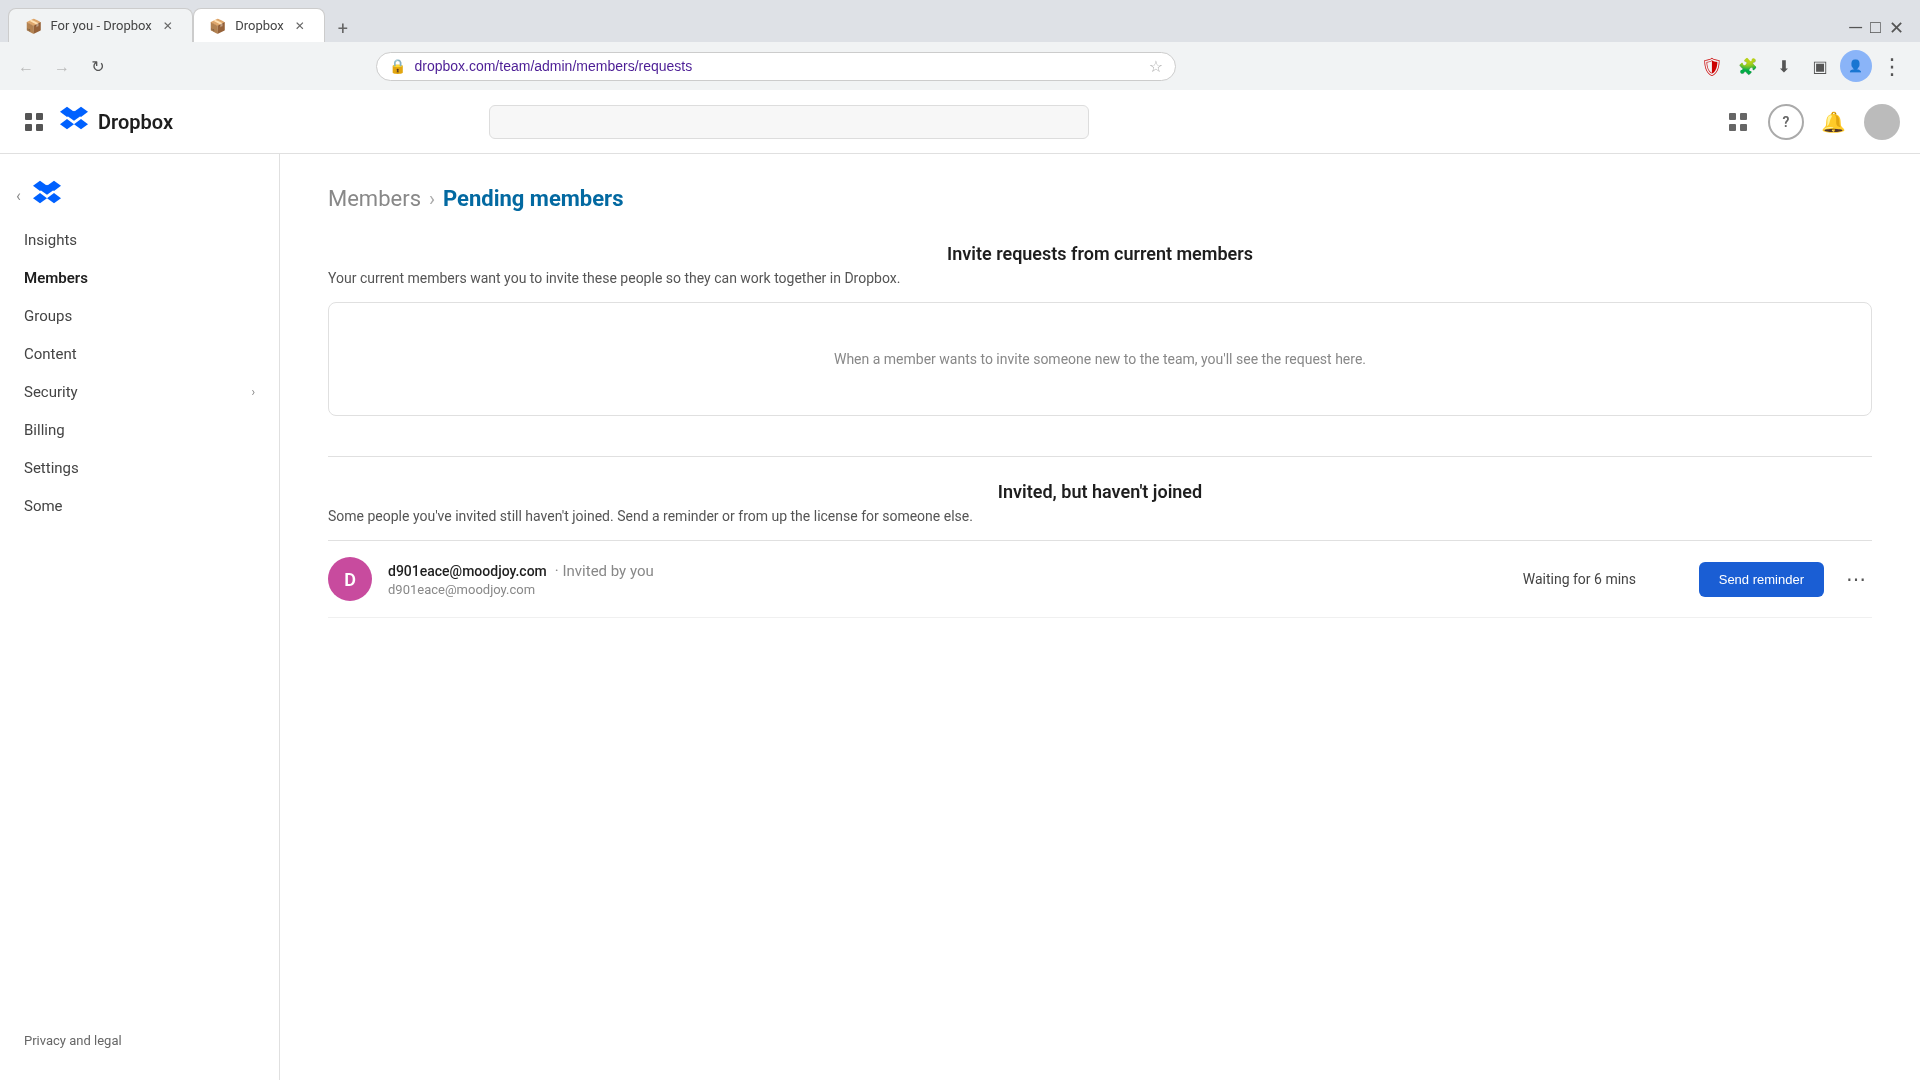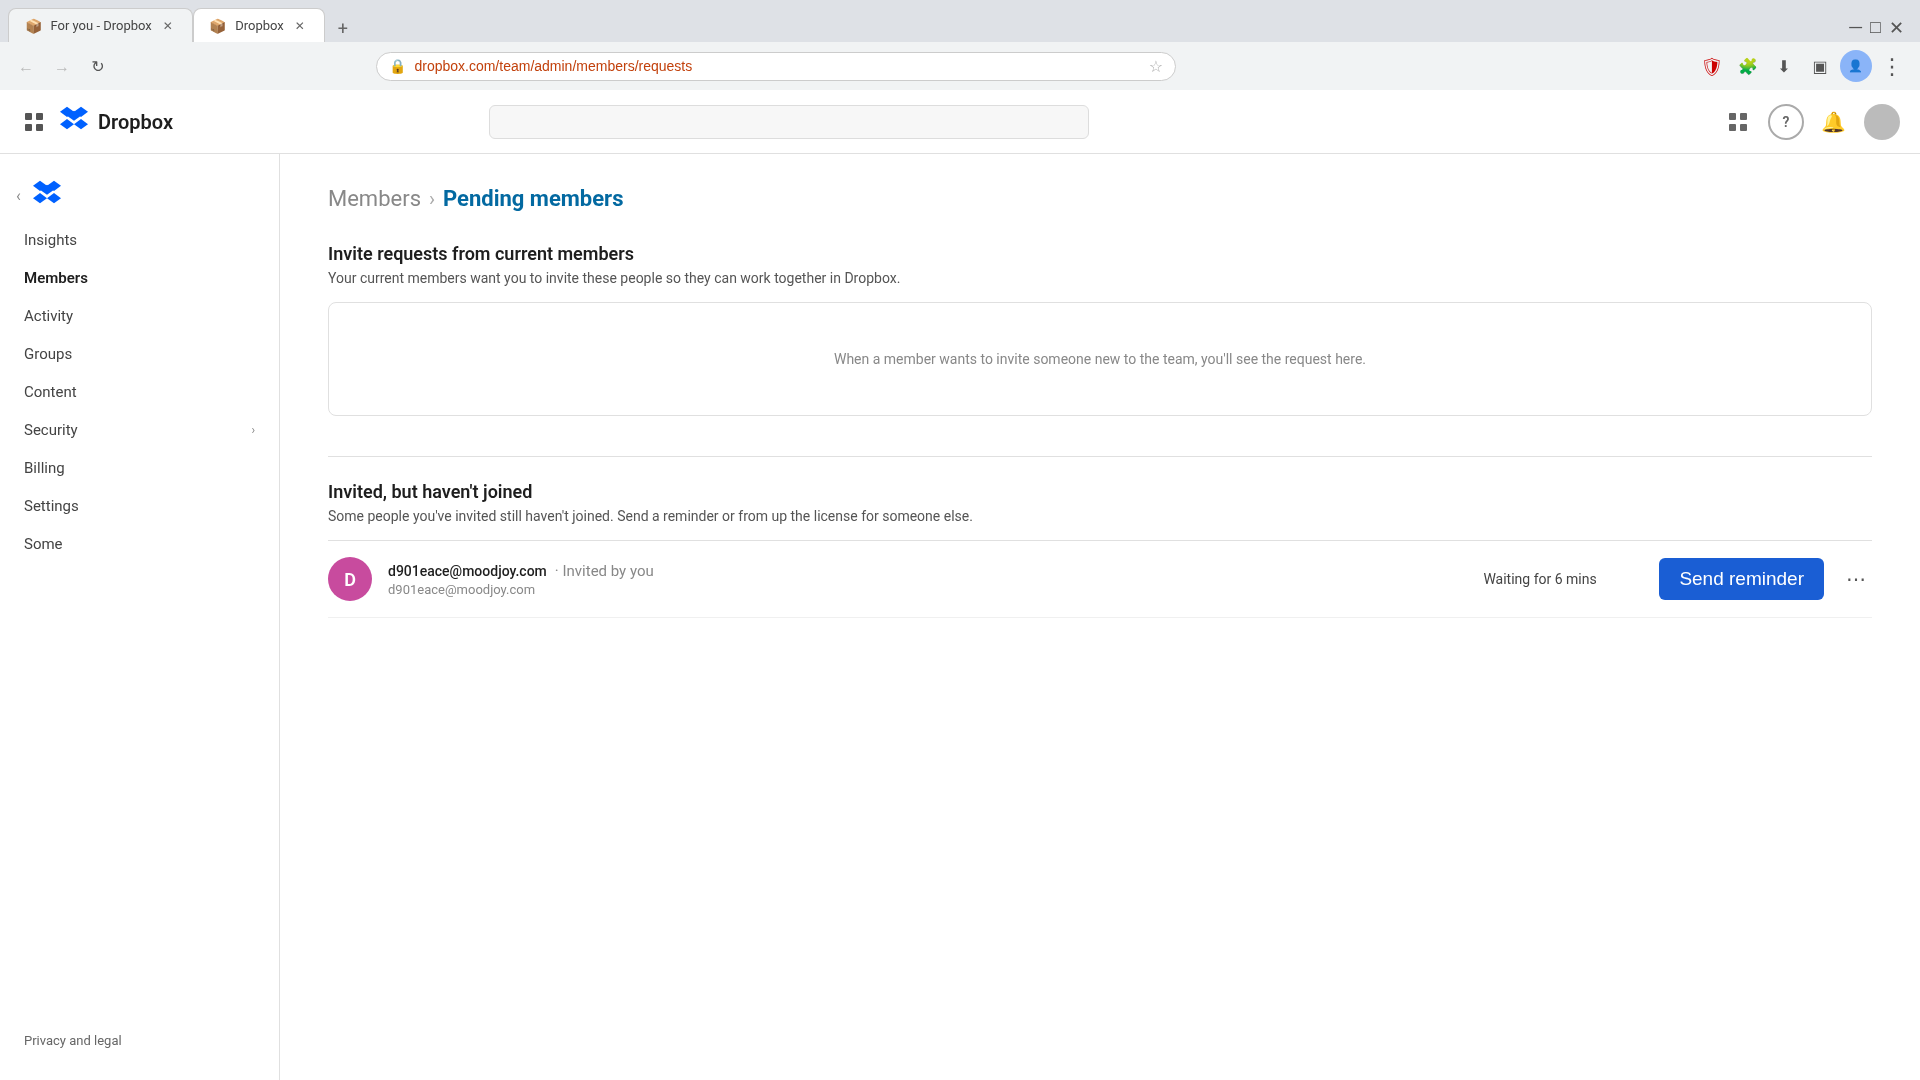--- a/index.html
+++ b/index.html
@@ -8,21 +8,21 @@
     .tab { display: flex; align-items: center; padding: 0 16px; height: 34px; border-radius: 8px 8px 0 0; background: #f1f3f4; font-size: 13px; color: #444; gap: 8px; cursor: pointer; border: 1px solid #ccc; border-bottom: none; }
     .tab.active { background: #fff; z-index: 1; }
     .tab-close { width: 16px; height: 16px; display: flex; align-items: center; justify-content: center; border-radius: 50%; font-size: 12px; color: #666; cursor: pointer; }
     .tab-new { width: 28px; height: 28px; display: flex; align-items: center; justify-content: center; border-radius: 50%; margin-left: 4px; cursor: pointer; font-size: 18px; color: #666; }
     .tab-spacer { flex: 1; }
 
     .nav-bar { display: flex; align-items: center; padding: 8px 12px; gap: 8px; background: #f1f3f4; height: 48px; }
     .nav-btn { width: 28px; height: 28px; display: flex; align-items: center; justify-content: center; border-radius: 50%; cursor: pointer; color: #555; font-size: 16px; }
     .nav-btn.disabled { color: #bbb; cursor: default; }
     .address-bar { flex: 1; max-width: 800px; margin: 0 auto; display: flex; align-items: center; background: #fff; border: 1px solid #ccc; border-radius: 20px; padding: 4px 12px; gap: 8px; }
-    .address-bar input { border: none; outline: none; font-size: 14px; color: #c2410c; width: 100%; background: transparent; }
+    .address-bar input { border: none; outline: none; font-size: 14px; color: #4c1d95; width: 100%; background: transparent; }
     .nav-actions { display: flex; align-items: center; gap: 4px; margin-left: auto; }
     .nav-action-btn { width: 32px; height: 32px; display: flex; align-items: center; justify-content: center; border-radius: 50%; cursor: pointer; color: #555; font-size: 16px; }
     .profile-btn { width: 32px; height: 32px; border-radius: 50%; background: #8ab4f8; cursor: pointer; overflow: hidden; display: flex; align-items: center; justify-content: center; }
 
     
     .app-bar { display: flex; align-items: center; padding: 0 20px; height: 64px; border-bottom: 1px solid #e0e0e0; background: #fff; position: relative; z-index: 10; }
     .app-bar-grid { width: 28px; height: 28px; display: flex; align-items: center; justify-content: center; cursor: pointer; color: #555; margin-right: 12px; }
     .logo { display: flex; align-items: center; gap: 10px; text-decoration: none; }
     .logo-icon { color: #0061ff; font-size: 28px; }
     .logo-text { font-size: 20px; font-weight: 600; color: #1e1e1e; }
@@ -47,36 +47,36 @@
 
     
     .main { flex: 1; overflow-y: auto; padding: 32px 48px; background: #fff; }
     .breadcrumb { display: flex; align-items: center; gap: 8px; font-size: 22px; color: #888; margin-bottom: 32px; }
     .breadcrumb-link { color: #888; cursor: pointer; font-weight: 400; }
     .breadcrumb-sep { color: #aaa; font-size: 20px; }
     .breadcrumb-current { color: #0369a1; font-weight: 700; }
 
     
     .section { margin-bottom: 40px; }
-    .section-title { font-size: 18px; font-weight: 600; color: #1e1e1e; margin-bottom: 6px; }
+    .section-title { font-size: 18px; font-weight: 600; color: #1e1e1e; margin-bottom: 6px; text-align: center; }
     .section-desc { font-size: 14px; color: #555; margin-bottom: 16px; }
     .empty-state-box { border: 1px solid #e0e0e0; border-radius: 8px; padding: 48px 18px; text-align: center; color: #888; font-size: 14px; }
 
     .divider { border: none; border-top: 1px solid #e0e0e0; margin: 8px 0 24px; }
 
     
     .invited-row { display: flex; align-items: center; padding: 16px 0; border-bottom: 1px solid #f0f0f0; gap: 16px; }
     .avatar-circle { width: 44px; height: 44px; border-radius: 50%; background: #c84b9e; color: #fff; display: flex; align-items: center; justify-content: center; font-size: 18px; font-weight: 600; flex-shrink: 0; }
     .invited-info { flex: 1; }
     .invited-email-row { display: flex; align-items: center; gap: 8px; }
     .invited-email { font-size: 14px; font-weight: 500; color: #1e1e1e; }
     .invited-by { font-size: 15px; color: #888; }
     .invited-sub-email { font-size: 13px; color: #888; margin-top: 2px; }
     .waiting-text { font-size: 14px; color: #444; min-width: 160px; }
-    .send-reminder-btn { background: #1a5ed4; color: #fff; border: none; padding: 10px 20px; border-radius: 6px; font-size: 19px; font-weight: 500; cursor: pointer; }
+    .send-reminder-btn { background: #1a5ed4; color: #fff; border: none; padding: 10px 20px; border-radius: 6px; font-size: 13px; font-weight: 500; cursor: pointer; }
     .more-btn { width: 32px; height: 32px; display: flex; align-items: center; justify-content: center; border-radius: 50%; cursor: pointer; font-size: 20px; color: #555; }
   </style>
 </head>
 <body>
 
 <div>
 
   <div class="tab-bar">
     <div class="tab">
       <span style="font-size:14px;">📦</span>
@@ -174,23 +174,20 @@
       </span>
     </div>
     <nav class="sidebar-nav">
       <div class="sidebar-item">
         <span>Insights</span>
       </div>
       <div class="sidebar-item active">
         <span>Members</span>
       </div>
       <div class="sidebar-item">
-        <span>Activity</span>
-      </div>
-      <div class="sidebar-item">
         <span>Groups</span>
       </div>
       <div class="sidebar-item">
         <span>Content</span>
       </div>
       <div class="sidebar-item">
         <span>Security</span>
         <span class="chevron">›</span>
       </div>
       <div class="sidebar-item">

